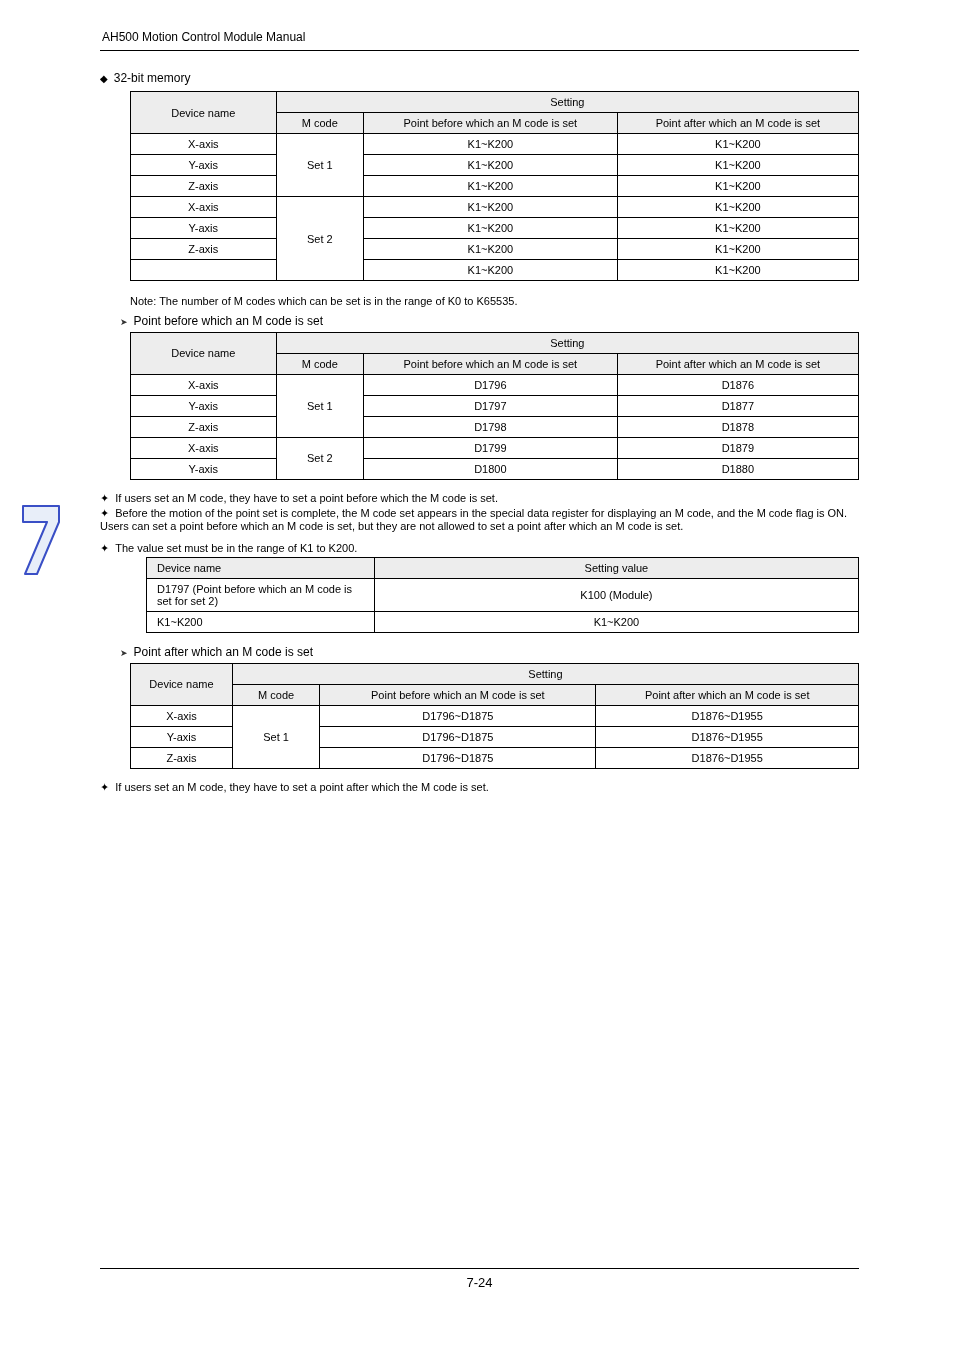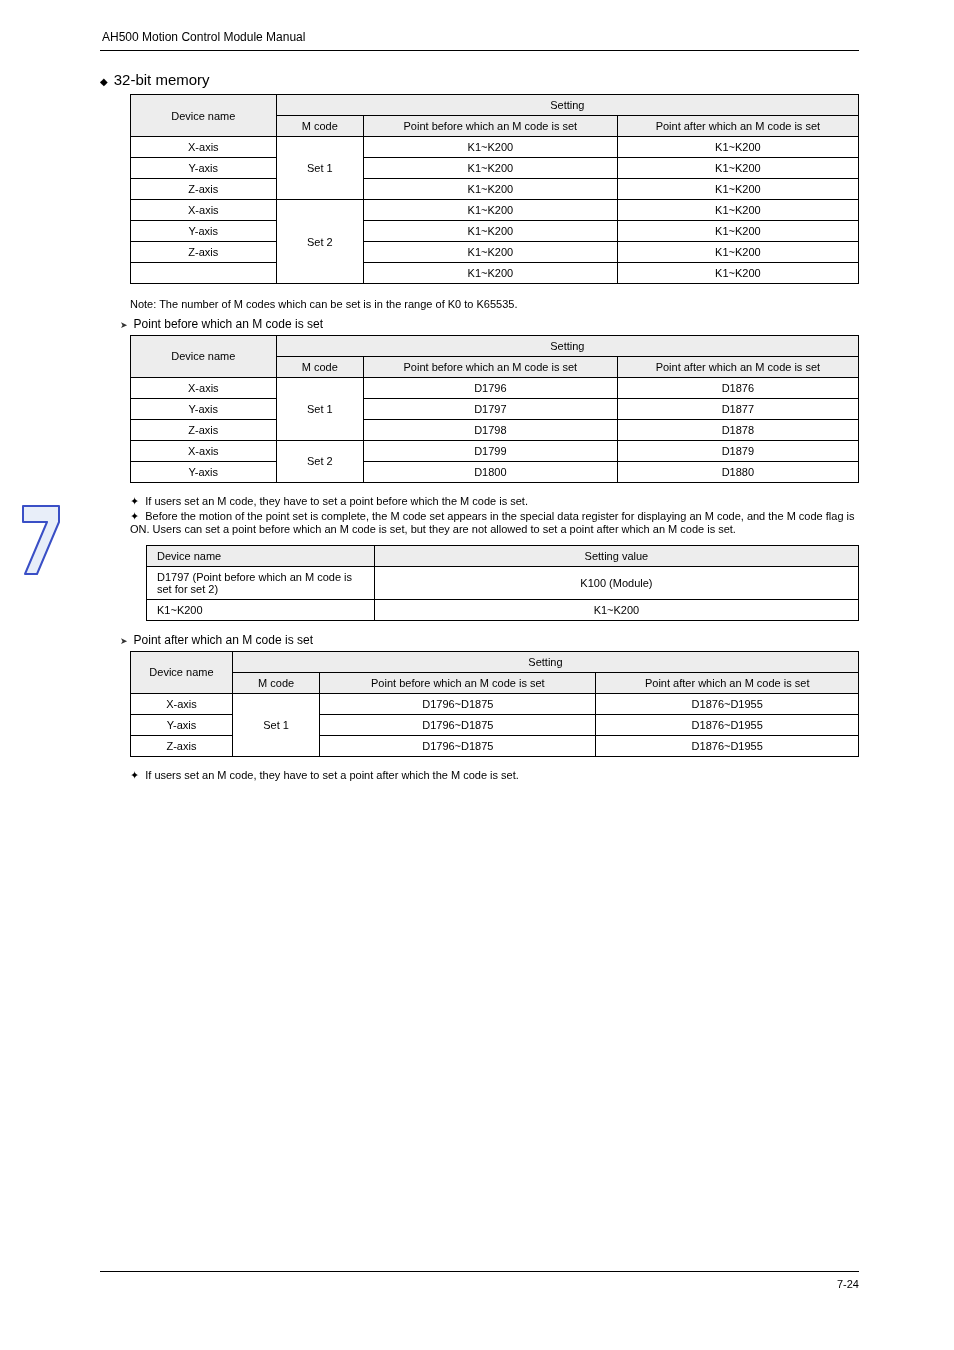--- a/index.html
+++ b/index.html
@@ -32,23 +32,23 @@
     top: 500px;
   }
   .seven-svg { width: 44px; height: 80px; }
 
   .section { margin-left: 0px; }
 
   .bullet-diamond::before { content: "\25C6"; margin-right: 6px; font-size: 10px; }
   .bullet-triangle::before { content: "\27A4"; margin-right: 6px; font-size: 9px; color: #333; }
   .bullet-star::before { content: "\2726"; margin-right: 6px; font-size: 11px; }
 
-  .lvl1 { margin-left: 0; font-size: 15px; margin-bottom: 6px; font-weight: normal; }
+  .lvl1 { margin-left: 0; font-size: 12px; margin-bottom: 6px; font-weight: normal; }
   .lvl2 { margin-left: 20px; font-size: 12px; margin-bottom: 4px; font-weight: normal; }
-  .lvl3 { margin-left: 30px; font-size: 11px; margin-bottom: 2px; font-weight: normal; }
+  .lvl3 { font-size: 11px; margin-bottom: 2px; font-weight: normal; }
 
   .para { margin-left: 30px; font-size: 11px; line-height: 1.5; margin-bottom: 4px; margin-top: 4px; }
 
   table {
     border-collapse: collapse;
     width: calc(100% - 30px);
     margin-left: 30px;
     margin-bottom: 12px;
     font-size: 11px;
   }
@@ -64,22 +64,22 @@
   .left-align { text-align: left; padding-left: 10px; }
 
   .footer {
     position: absolute;
     bottom: 60px;
     left: 100px;
     right: 95px;
     border-top: 1px solid #000;
     padding-top: 6px;
     display: flex;
-    justify-content: flex-end;
-    font-size: 11px;
+    justify-content: center;
+    font-size: 13px;
   }
 </style>
 </head>
 <body>
 
 <div class="page">
   <div class="header-title">
     <span class="left">AH500 Motion Control Module Manual</span>
     <span class="right"></span>
   </div>
@@ -190,20 +190,21 @@
           <td>Y-axis</td>
           <td>D1800</td>
           <td>D1880</td>
         </tr>
       </tbody>
     </table>
 
     <div class="lvl3 bullet-star">If users set an M code, they have to set a point before which the M code is set.</div>
     <div class="lvl3 bullet-star">Before the motion of the point set is complete, the M code set appears in the special data register for displaying an M code, and the M code flag is ON. Users can set a point before which an M code is set, but they are not allowed to set a point after which an M code is set.</div>
     <div style="height:8px"></div>
+    <div class="lvl3 bullet-star">The value set must be in the range of K1 to K200.</div>
 
     <table class="t2">
       <thead>
         <tr>
           <td class="hdr left-align" style="width:32%">Device name</td>
           <td class="hdr">Setting value</td>
         </tr>
       </thead>
       <tbody>
         <tr>

